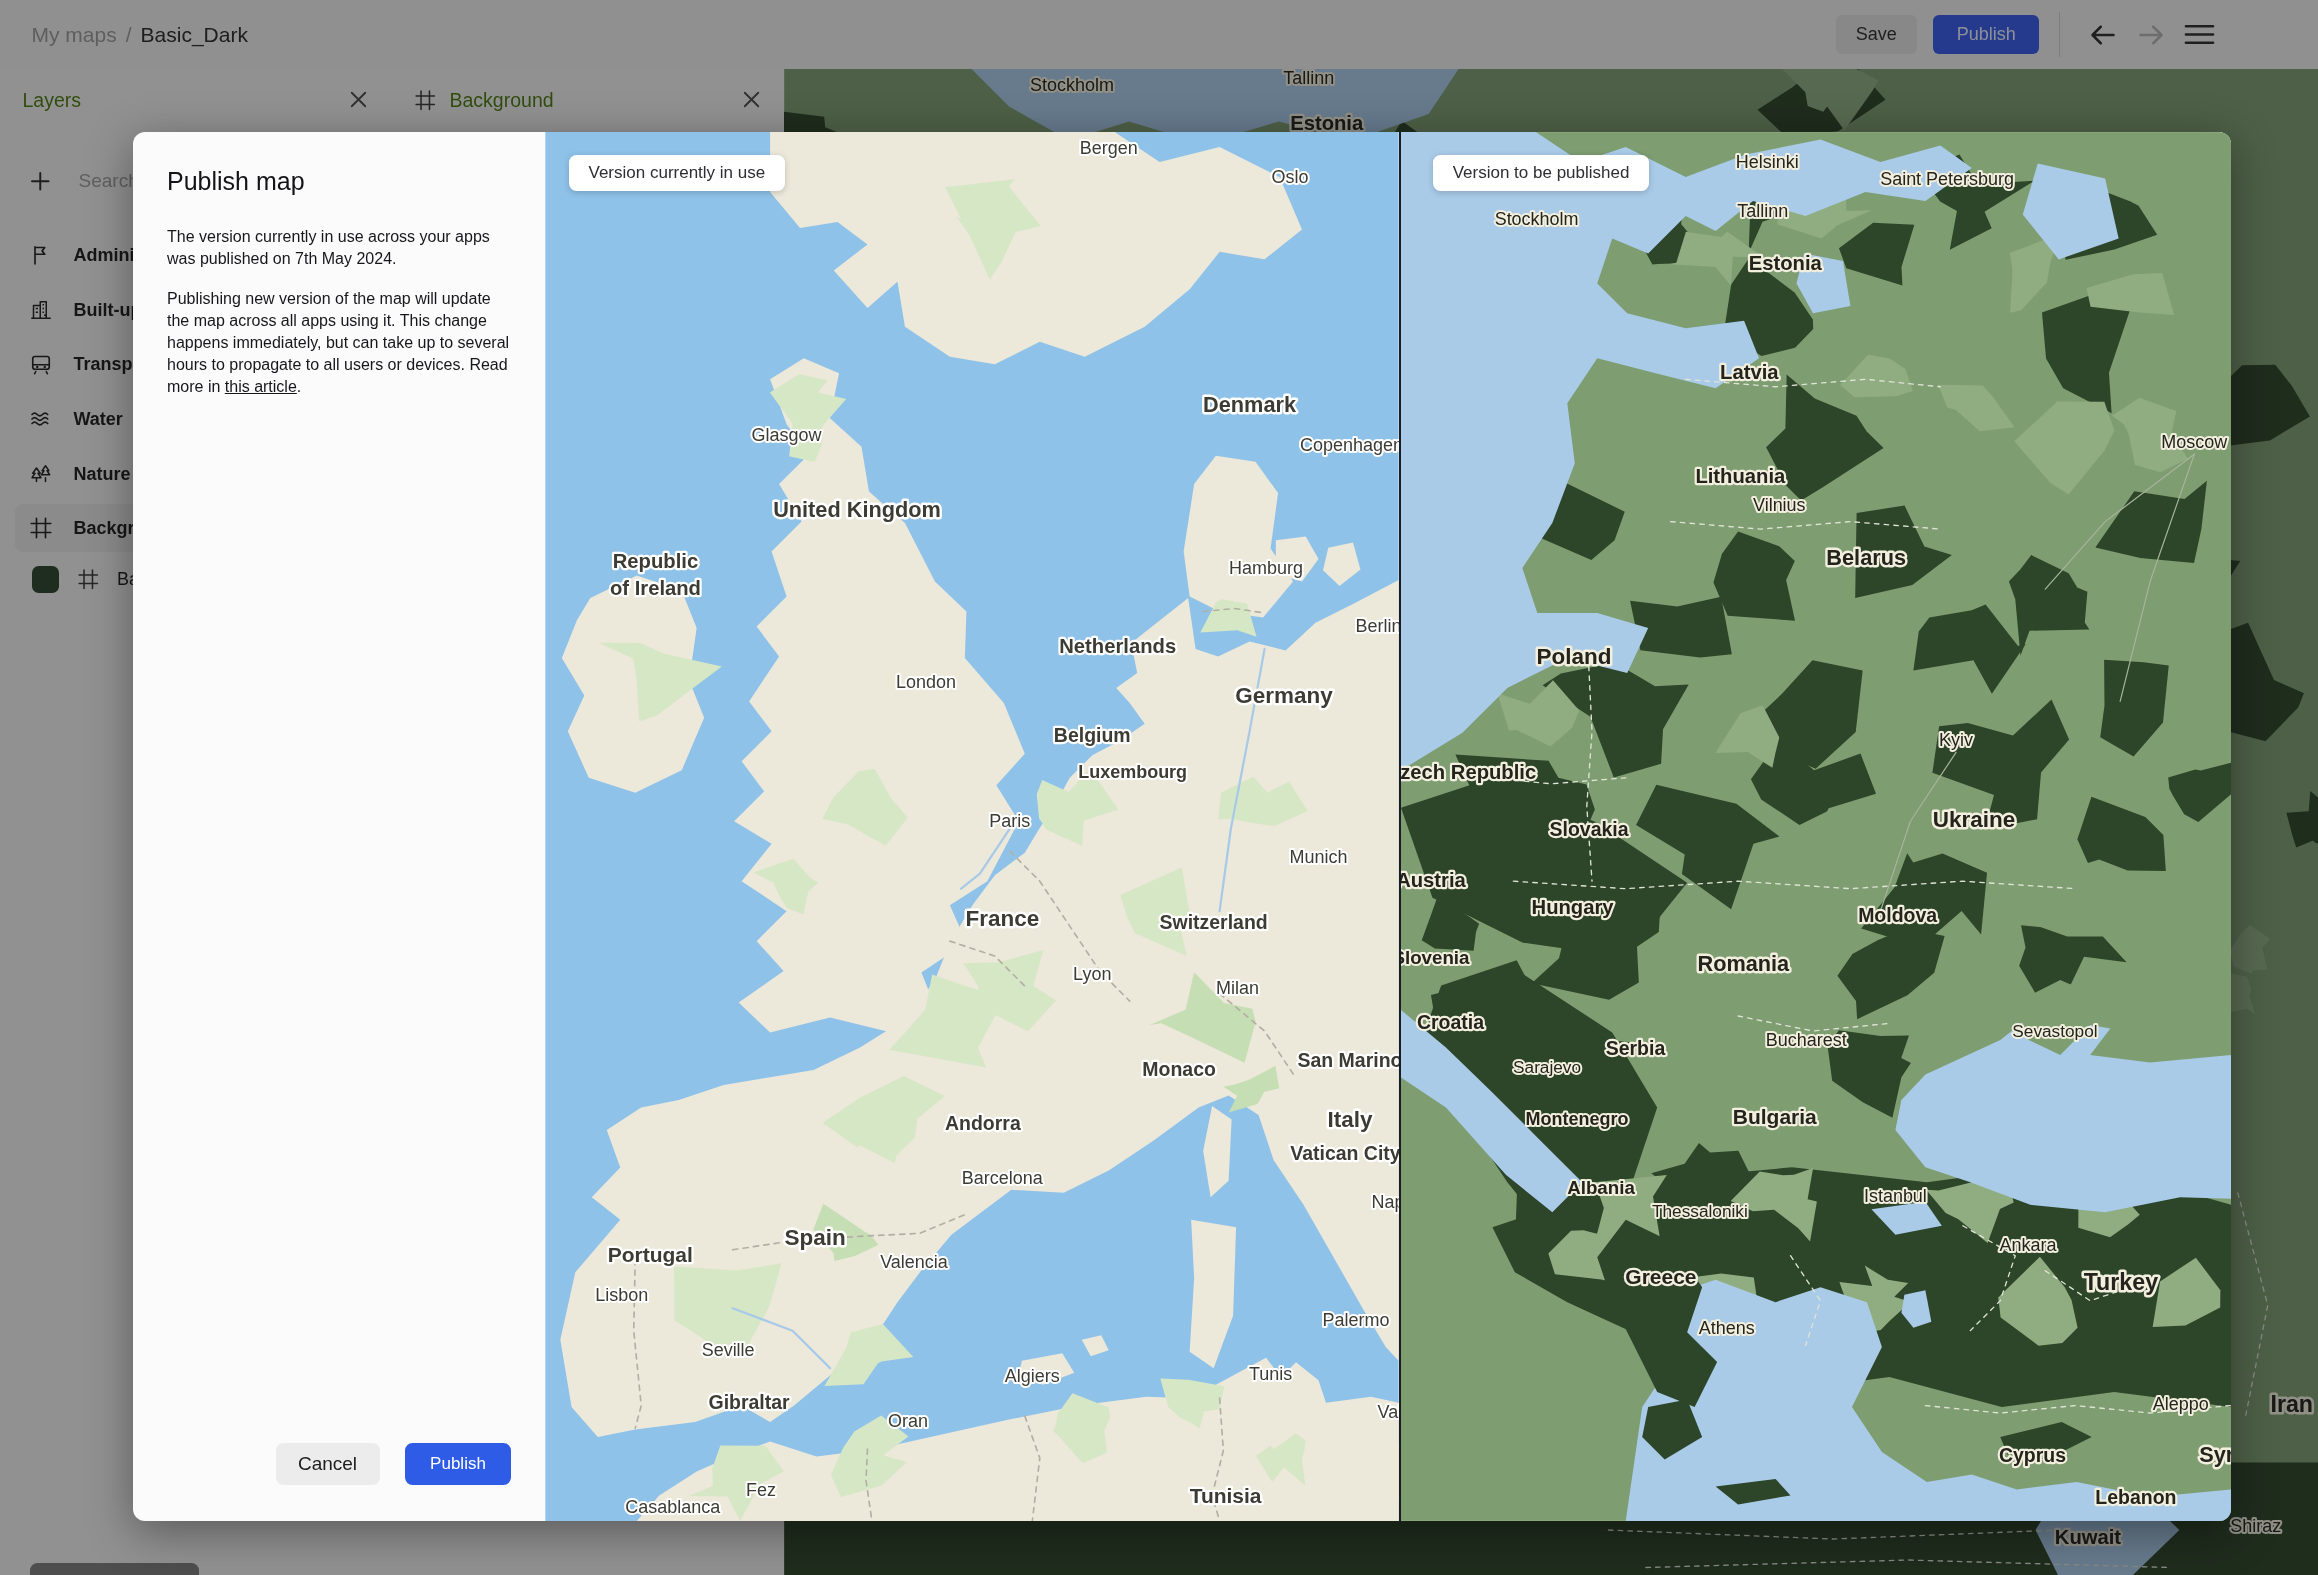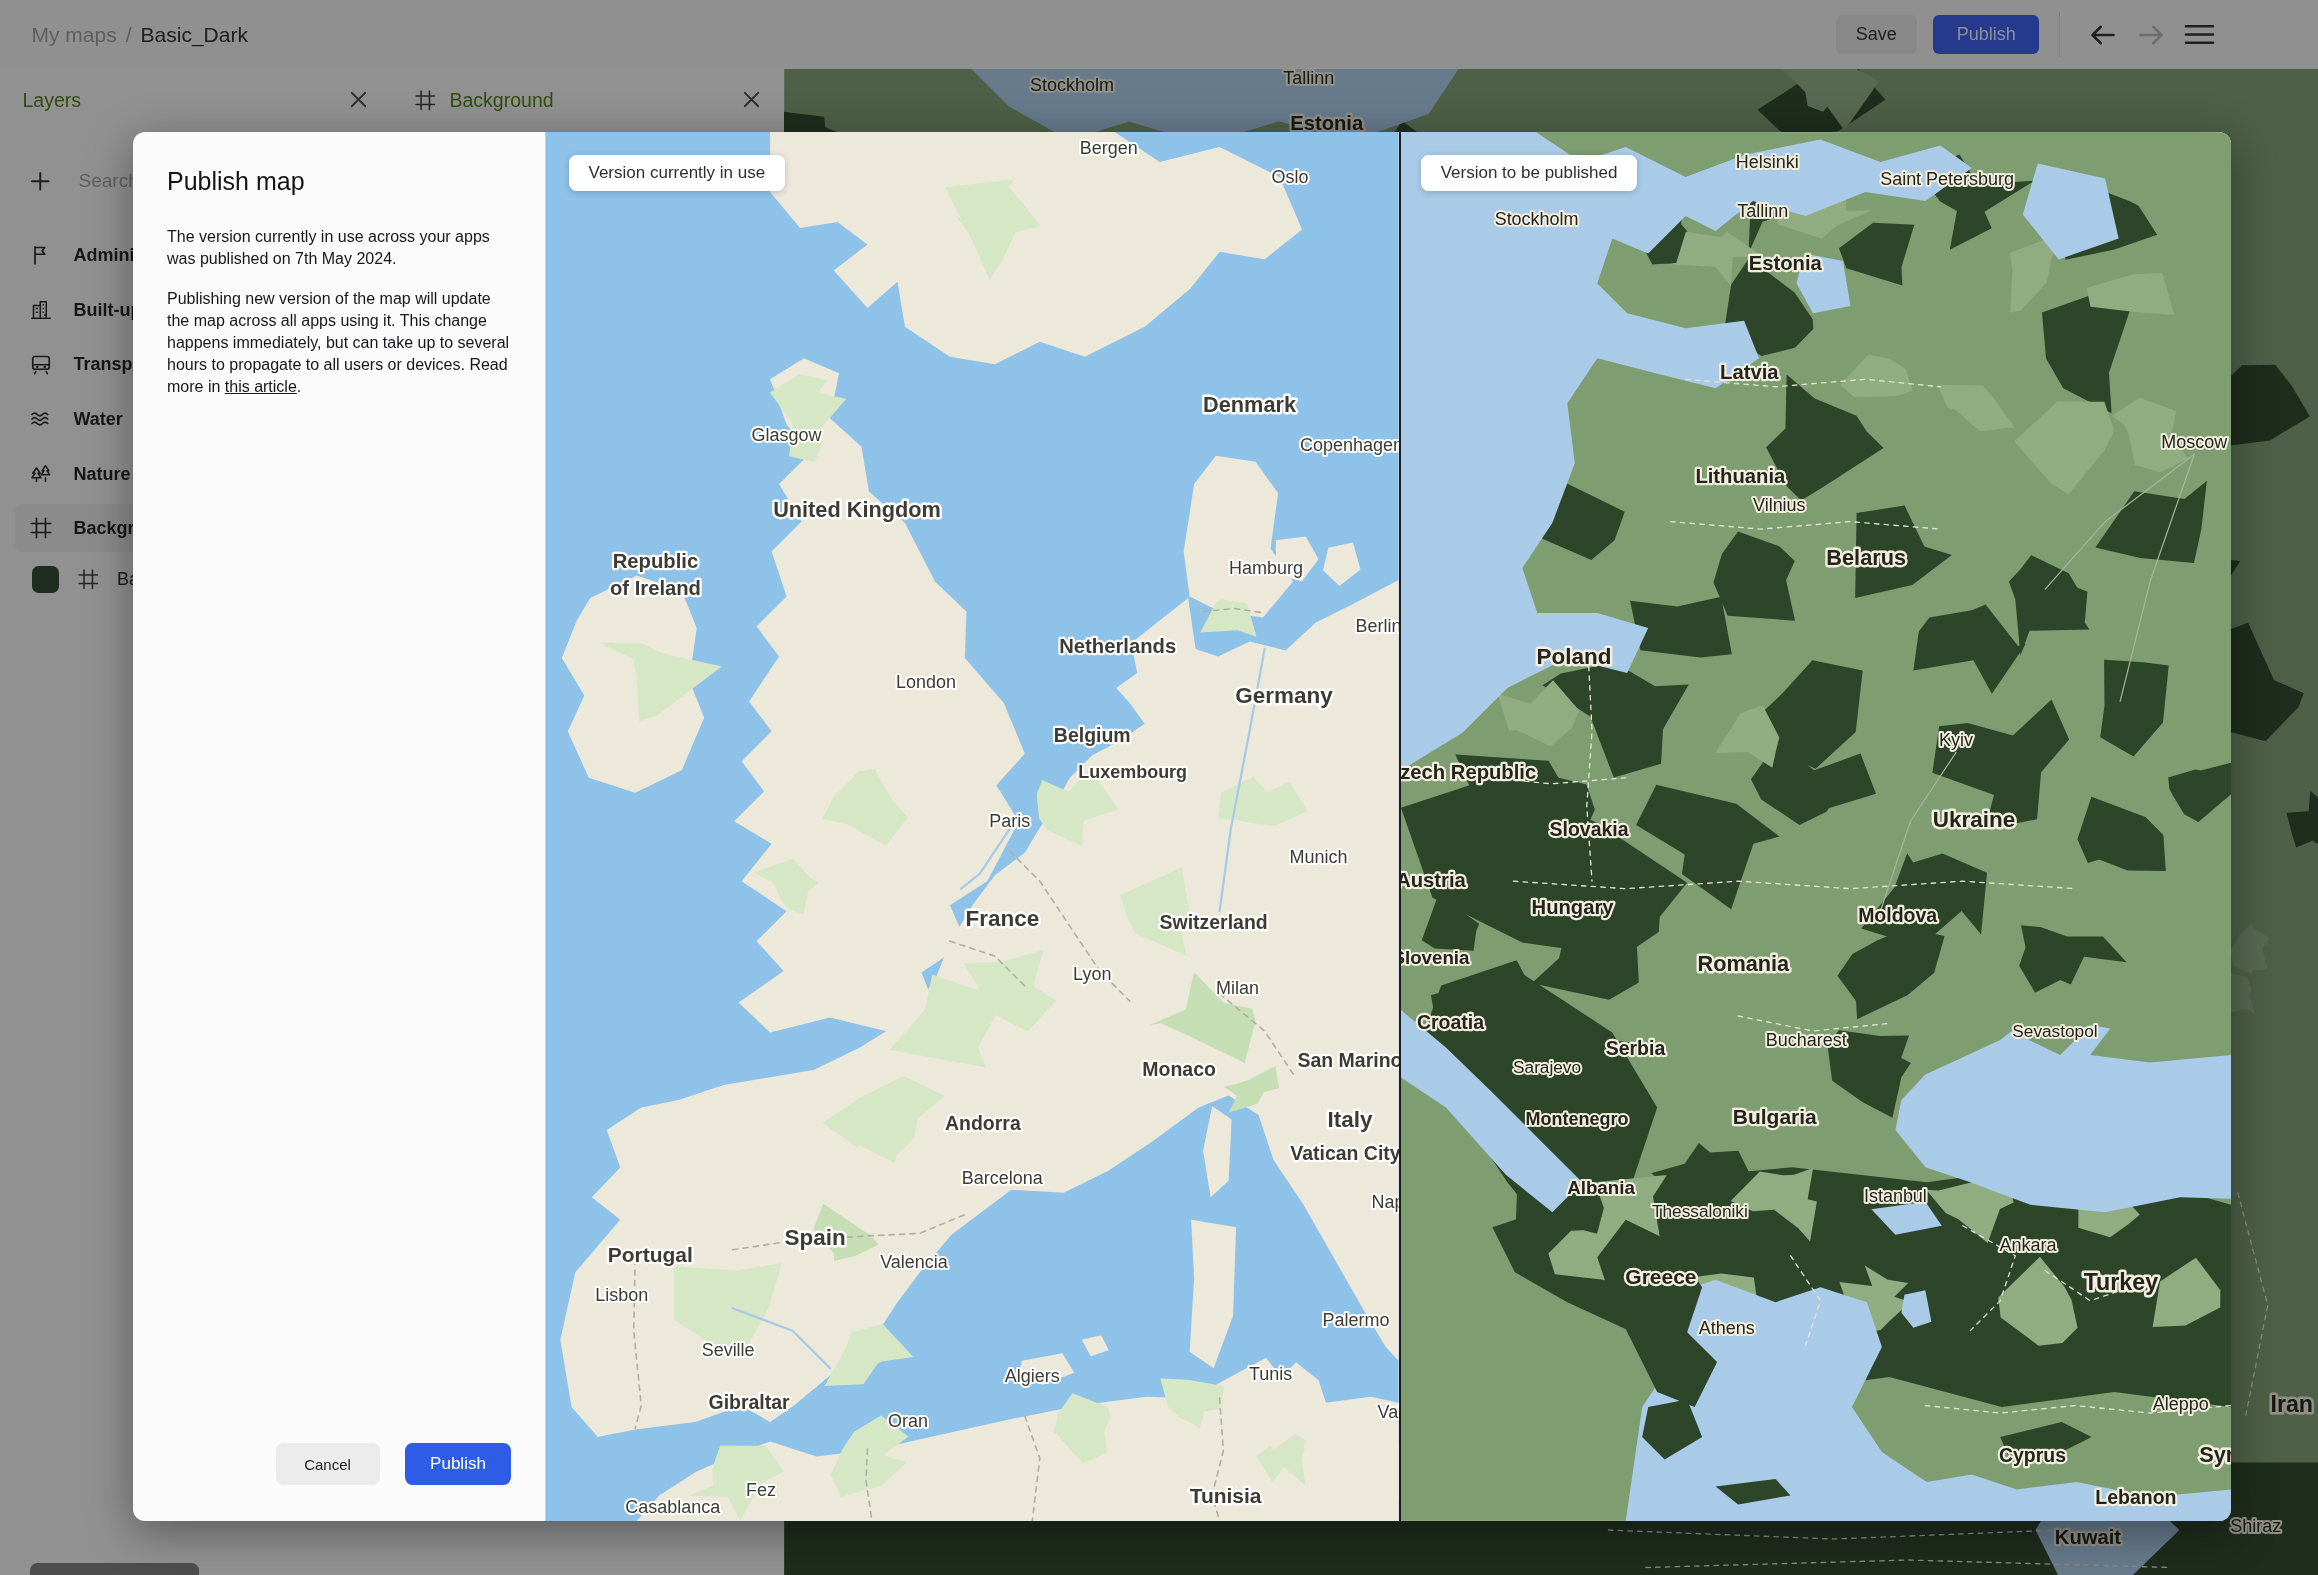--- a/index.html
+++ b/index.html
@@ -44,32 +44,32 @@
   
   .dim{position:absolute;inset:0;background:rgba(12,13,15,0.42);z-index:10;}
 
   
   .modal{position:absolute;left:133px;top:132px;width:2098px;height:1389px;background:#fbfbfb;border-radius:12px;z-index:20;display:flex;overflow:hidden;box-shadow:0 10.5px 45px rgba(0,0,0,.38);}
   .modal-left{position:relative;width:412px;flex:none;padding:27px 34px 0 34px;box-sizing:border-box;}
   .dlg-title{font-size:25px;font-weight:400;color:#141418;margin:7.5px 0 30px 0;}
   .dlg-p{font-size:16px;line-height:22px;color:#17171b;margin:0 0 18px 0;width:346px;}
   .dlg-link{text-decoration:underline;cursor:pointer;color:#17171b;margin-top:11px;}
   .dlg-actions{position:absolute;right:34px;bottom:36px;display:flex;gap:25.5px;}
-  .btn-cancel{width:104px;height:42px;background:#ececec;color:#1c1c1c;font-size:15px;border-radius:7.5px;}
+  .btn-cancel{width:104px;height:42px;background:#ececec;color:#1c1c1c;font-size:19px;border-radius:7.5px;}
   .btn-publish{width:106px;height:42px;background:#2f5ce6;color:#fff;font-size:17px;border-radius:7.5px;}
 
   .compare{position:relative;flex:none;display:flex;height:100%;}
   .map-box{position:relative;height:100%;overflow:hidden;}
   .map-light{width:854px;}
   .map-dark{width:830px;}
   .map-box svg{display:block;}
   .vdivider{width:2.2px;height:100%;background:#1c1d20;cursor:ew-resize;}
   .badge{position:absolute;top:22.5px;height:36px;padding:0 19.5px;display:flex;align-items:center;background:#ffffff;border-radius:7.5px;font-size:17px;color:#2e2e33;box-shadow:0 1.5px 6px rgba(0,0,0,.18);white-space:nowrap;}
   .badge-left{left:24px;}
-  .badge-right{left:20px;}
+  .badge-right{left:32px;}
 </style>
 </head>
 <body>
 
 <div id="screen">
 
   <div class="topbar">
     <div class="crumbs">
       <span class="crumb-dim">My maps</span>
       <span class="crumb-dim">/</span>

